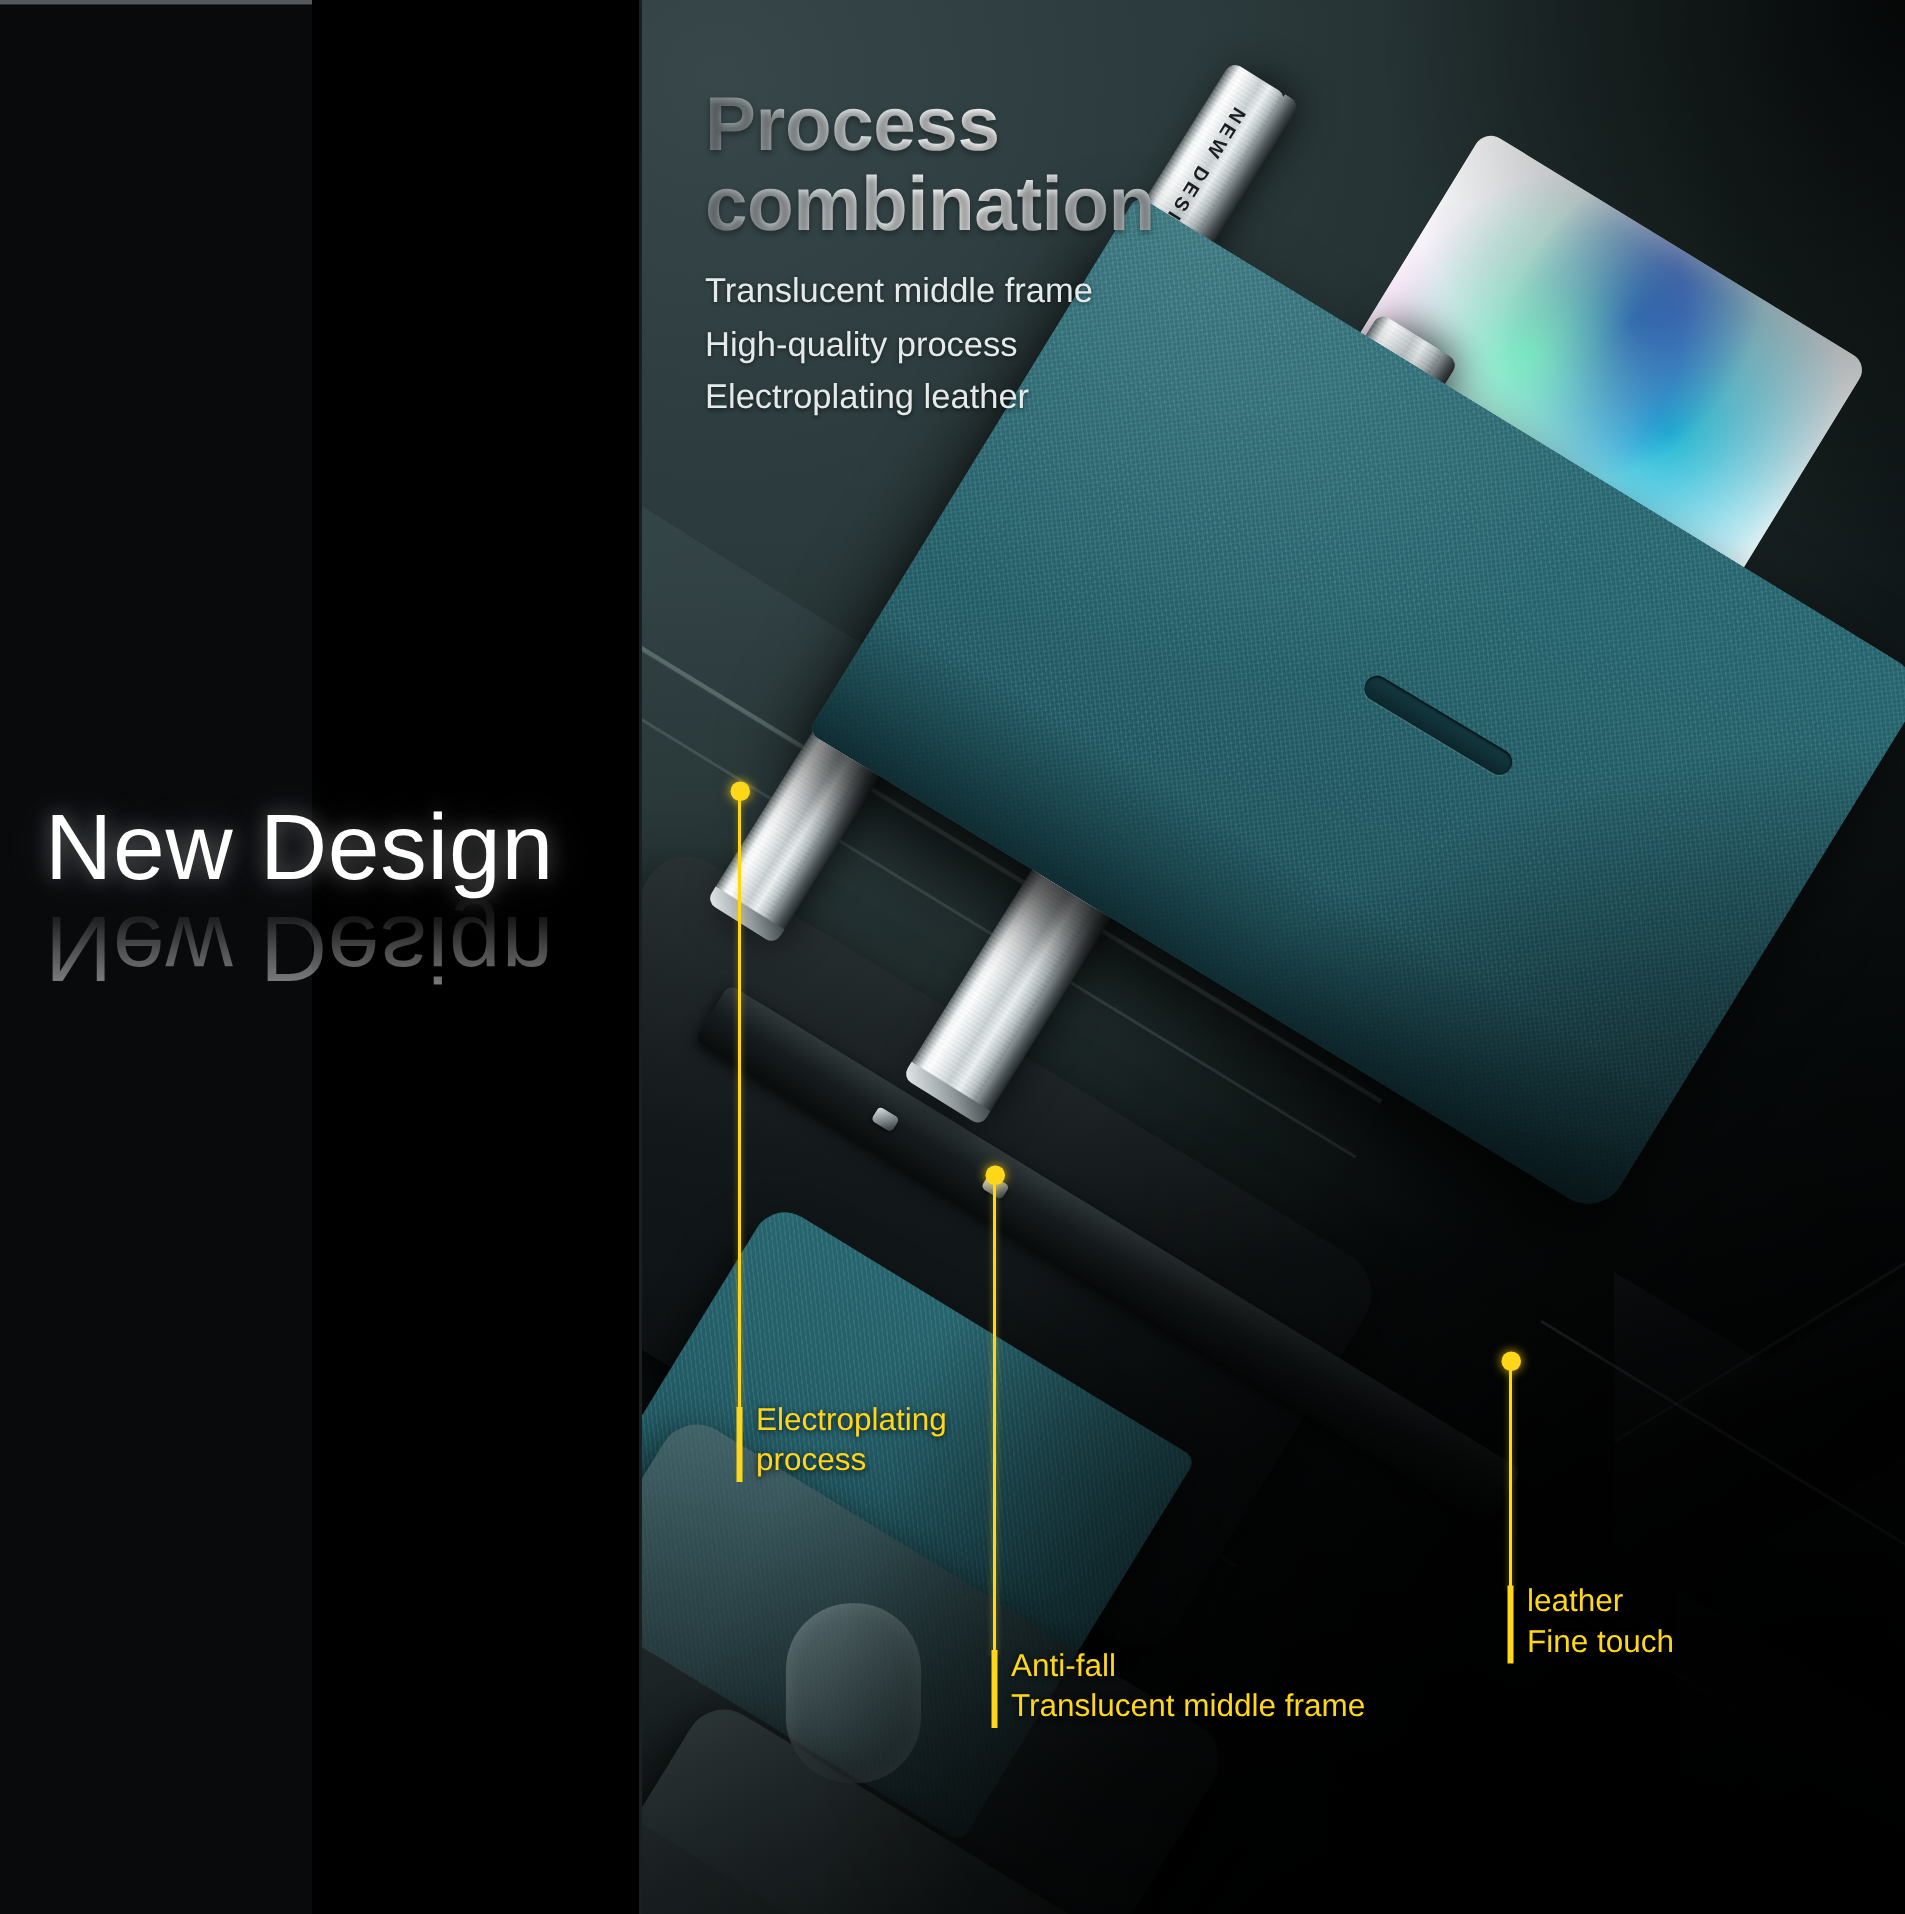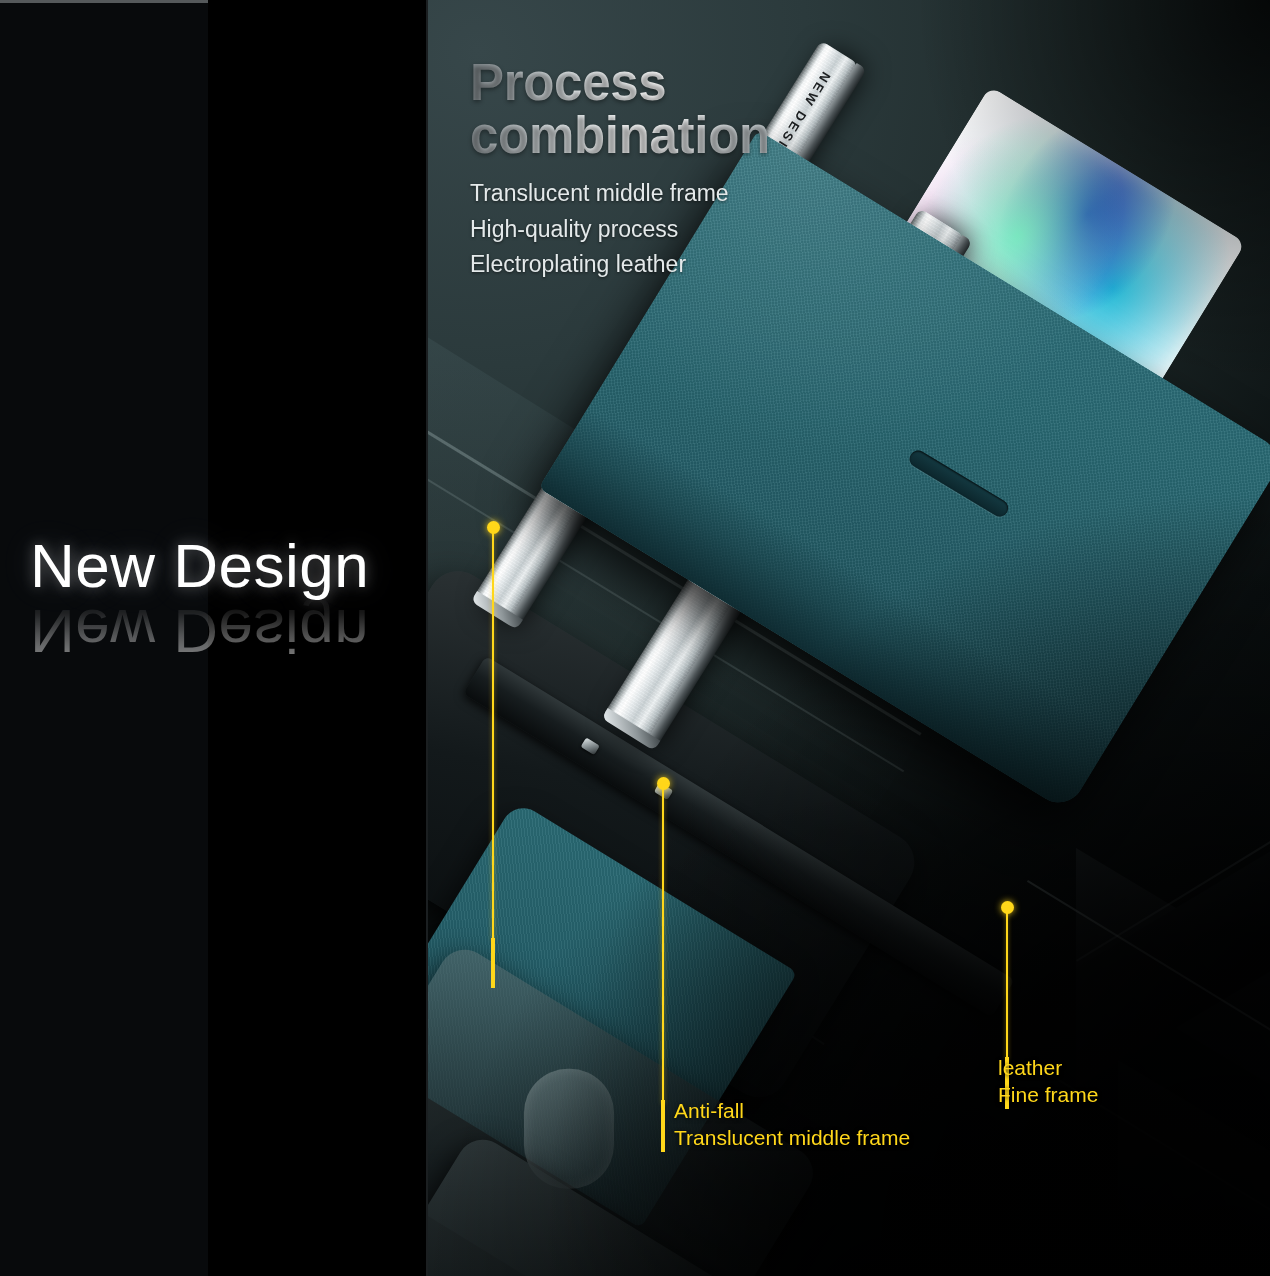--- a/index.html
+++ b/index.html
@@ -330,31 +330,35 @@
       <ul id="sub-list">
         <li>Translucent middle frame</li>
         <li>High-quality process</li>
         <li>Electroplating leather</li>
       </ul>
     </div>
 
     <div class="callout-dot" style="left:59px; top:521px;"></div>
     <div class="callout-line" style="left:64px; top:530px; height:410px;"></div>
     <div class="callout-tick" style="left:63px; top:938px; height:50px;"></div>
+    <div class="callout-text" style="left:76px; top:934px;">
+      <div>Electroplating</div>
+      <div>process</div>
+    </div>
 
     <div class="callout-dot" style="left:229px; top:777px;"></div>
     <div class="callout-line" style="left:234px; top:786px; height:318px;"></div>
     <div class="callout-tick" style="left:233px; top:1100px; height:52px;"></div>
     <div class="callout-text" style="left:246px; top:1098px;">
       <div>Anti-fall</div>
       <div>Translucent middle frame</div>
     </div>
 
     <div class="callout-dot" style="left:573px; top:901px;"></div>
     <div class="callout-line" style="left:578px; top:910px; height:150px;"></div>
     <div class="callout-tick" style="left:577px; top:1057px; height:52px;"></div>
-    <div class="callout-text" style="left:570px; top:1055px;">
+    <div class="callout-text" style="left:590px; top:1055px;">
       <div>leather</div>
-      <div>Fine frame</div>
+      <div>Fine touch</div>
     </div>
 
   </div>
 </div>
 
 </body></html>

